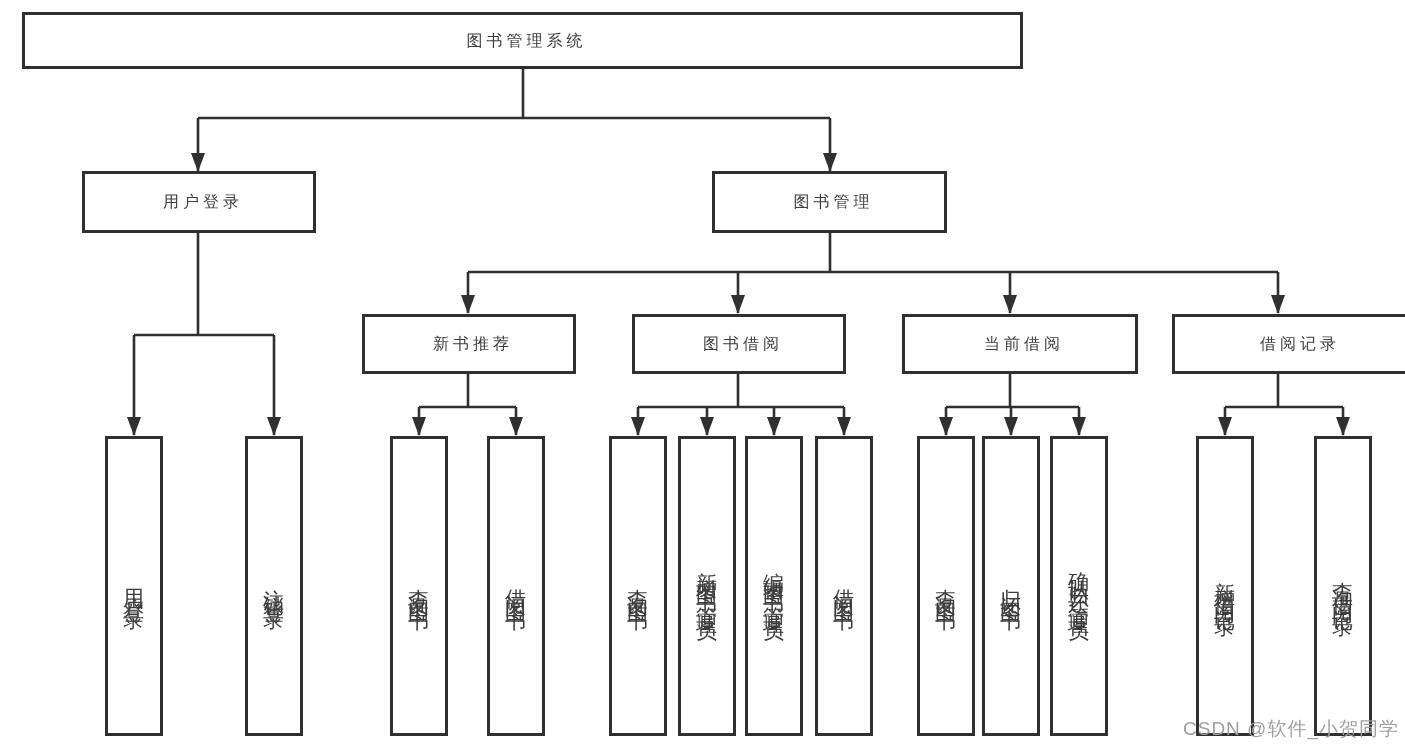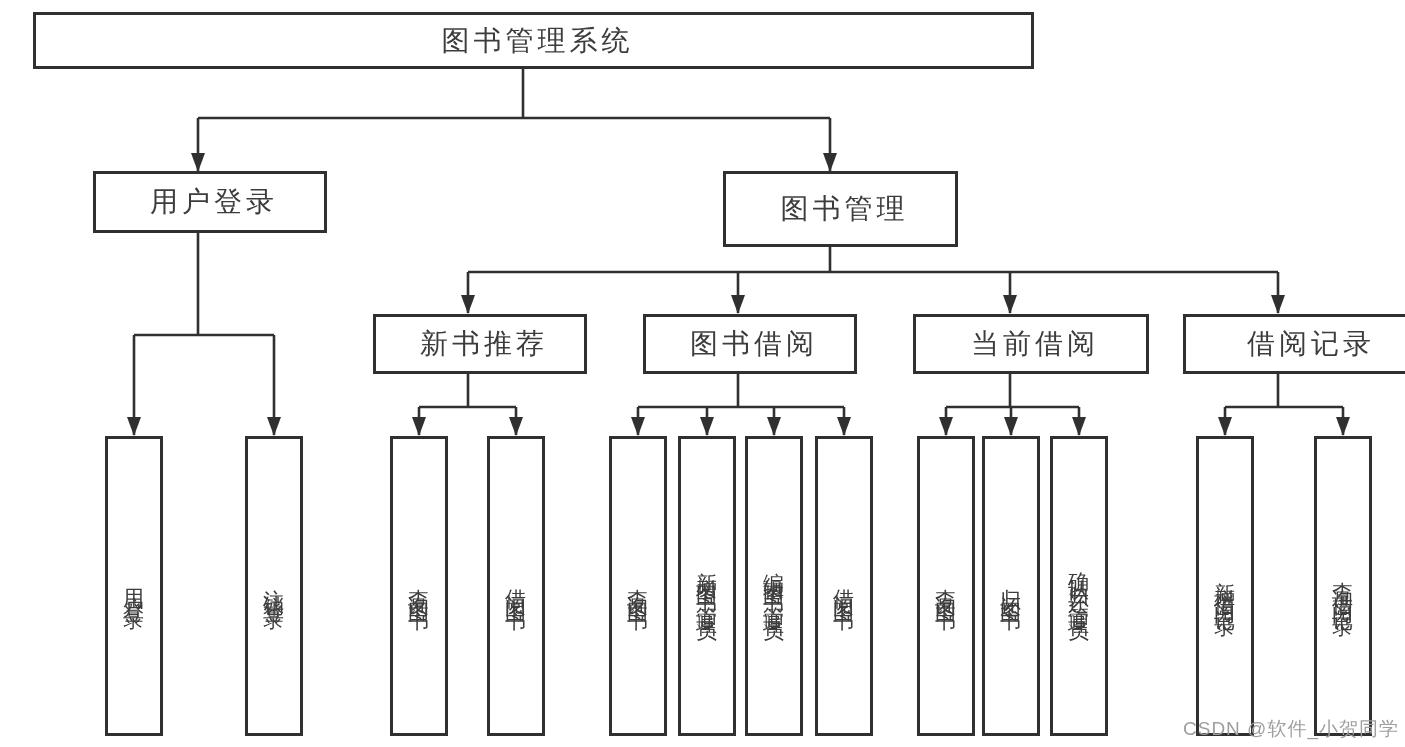--- a/index.html
+++ b/index.html
@@ -25,25 +25,24 @@
     box-sizing:border-box;
     border:3px solid var(--line);
     background:var(--bg);
     color:var(--text);
     display:flex;
     align-items:center;
     justify-content:center;
     text-align:center;
   }
   .node.h{
-    font-size:28px;
+    font-size:16px;
     letter-spacing:4px;
     line-height:1;
     padding-left:8px; 
-    margin-left:11px;
   }
   .node.v{
     width:58px;height:300px;
     top:436px;
   }
   .node.v .vtext{
     writing-mode:vertical-rl;
     text-orientation:mixed;
     font-size:21px;
     letter-spacing:7px;
@@ -106,21 +105,21 @@
       <path class="arrowline" d="M1011 407 V435"></path>
       <path class="arrowline" d="M1079 407 V435"></path>
       <path class="arrowline" d="M1225 407 V435"></path>
       <path class="arrowline" d="M1343 407 V435"></path>
     </g>
   </svg>
 
   <div class="node h" style="left:22px;top:12px;width:1001px;height:57px;">图书管理系统</div>
 
   <div class="node h" style="left:82px;top:171px;width:234px;height:62px;">用户登录</div>
-  <div class="node h" style="left:712px;top:171px;width:235px;height:76px;">图书管理</div>
+  <div class="node h" style="left:712px;top:171px;width:235px;height:62px;">图书管理</div>
 
   <div class="node h" style="left:362px;top:314px;width:214px;height:60px;">新书推荐</div>
   <div class="node h" style="left:632px;top:314px;width:214px;height:60px;">图书借阅</div>
   <div class="node h" style="left:902px;top:314px;width:236px;height:60px;">当前借阅</div>
   <div class="node h" style="left:1172px;top:314px;width:248px;height:60px;">借阅记录</div>
 
   <div class="node v" style="left:105px;">
     <span class="vtext">用户登录</span>
   </div>
   <div class="node v" style="left:245px;">

